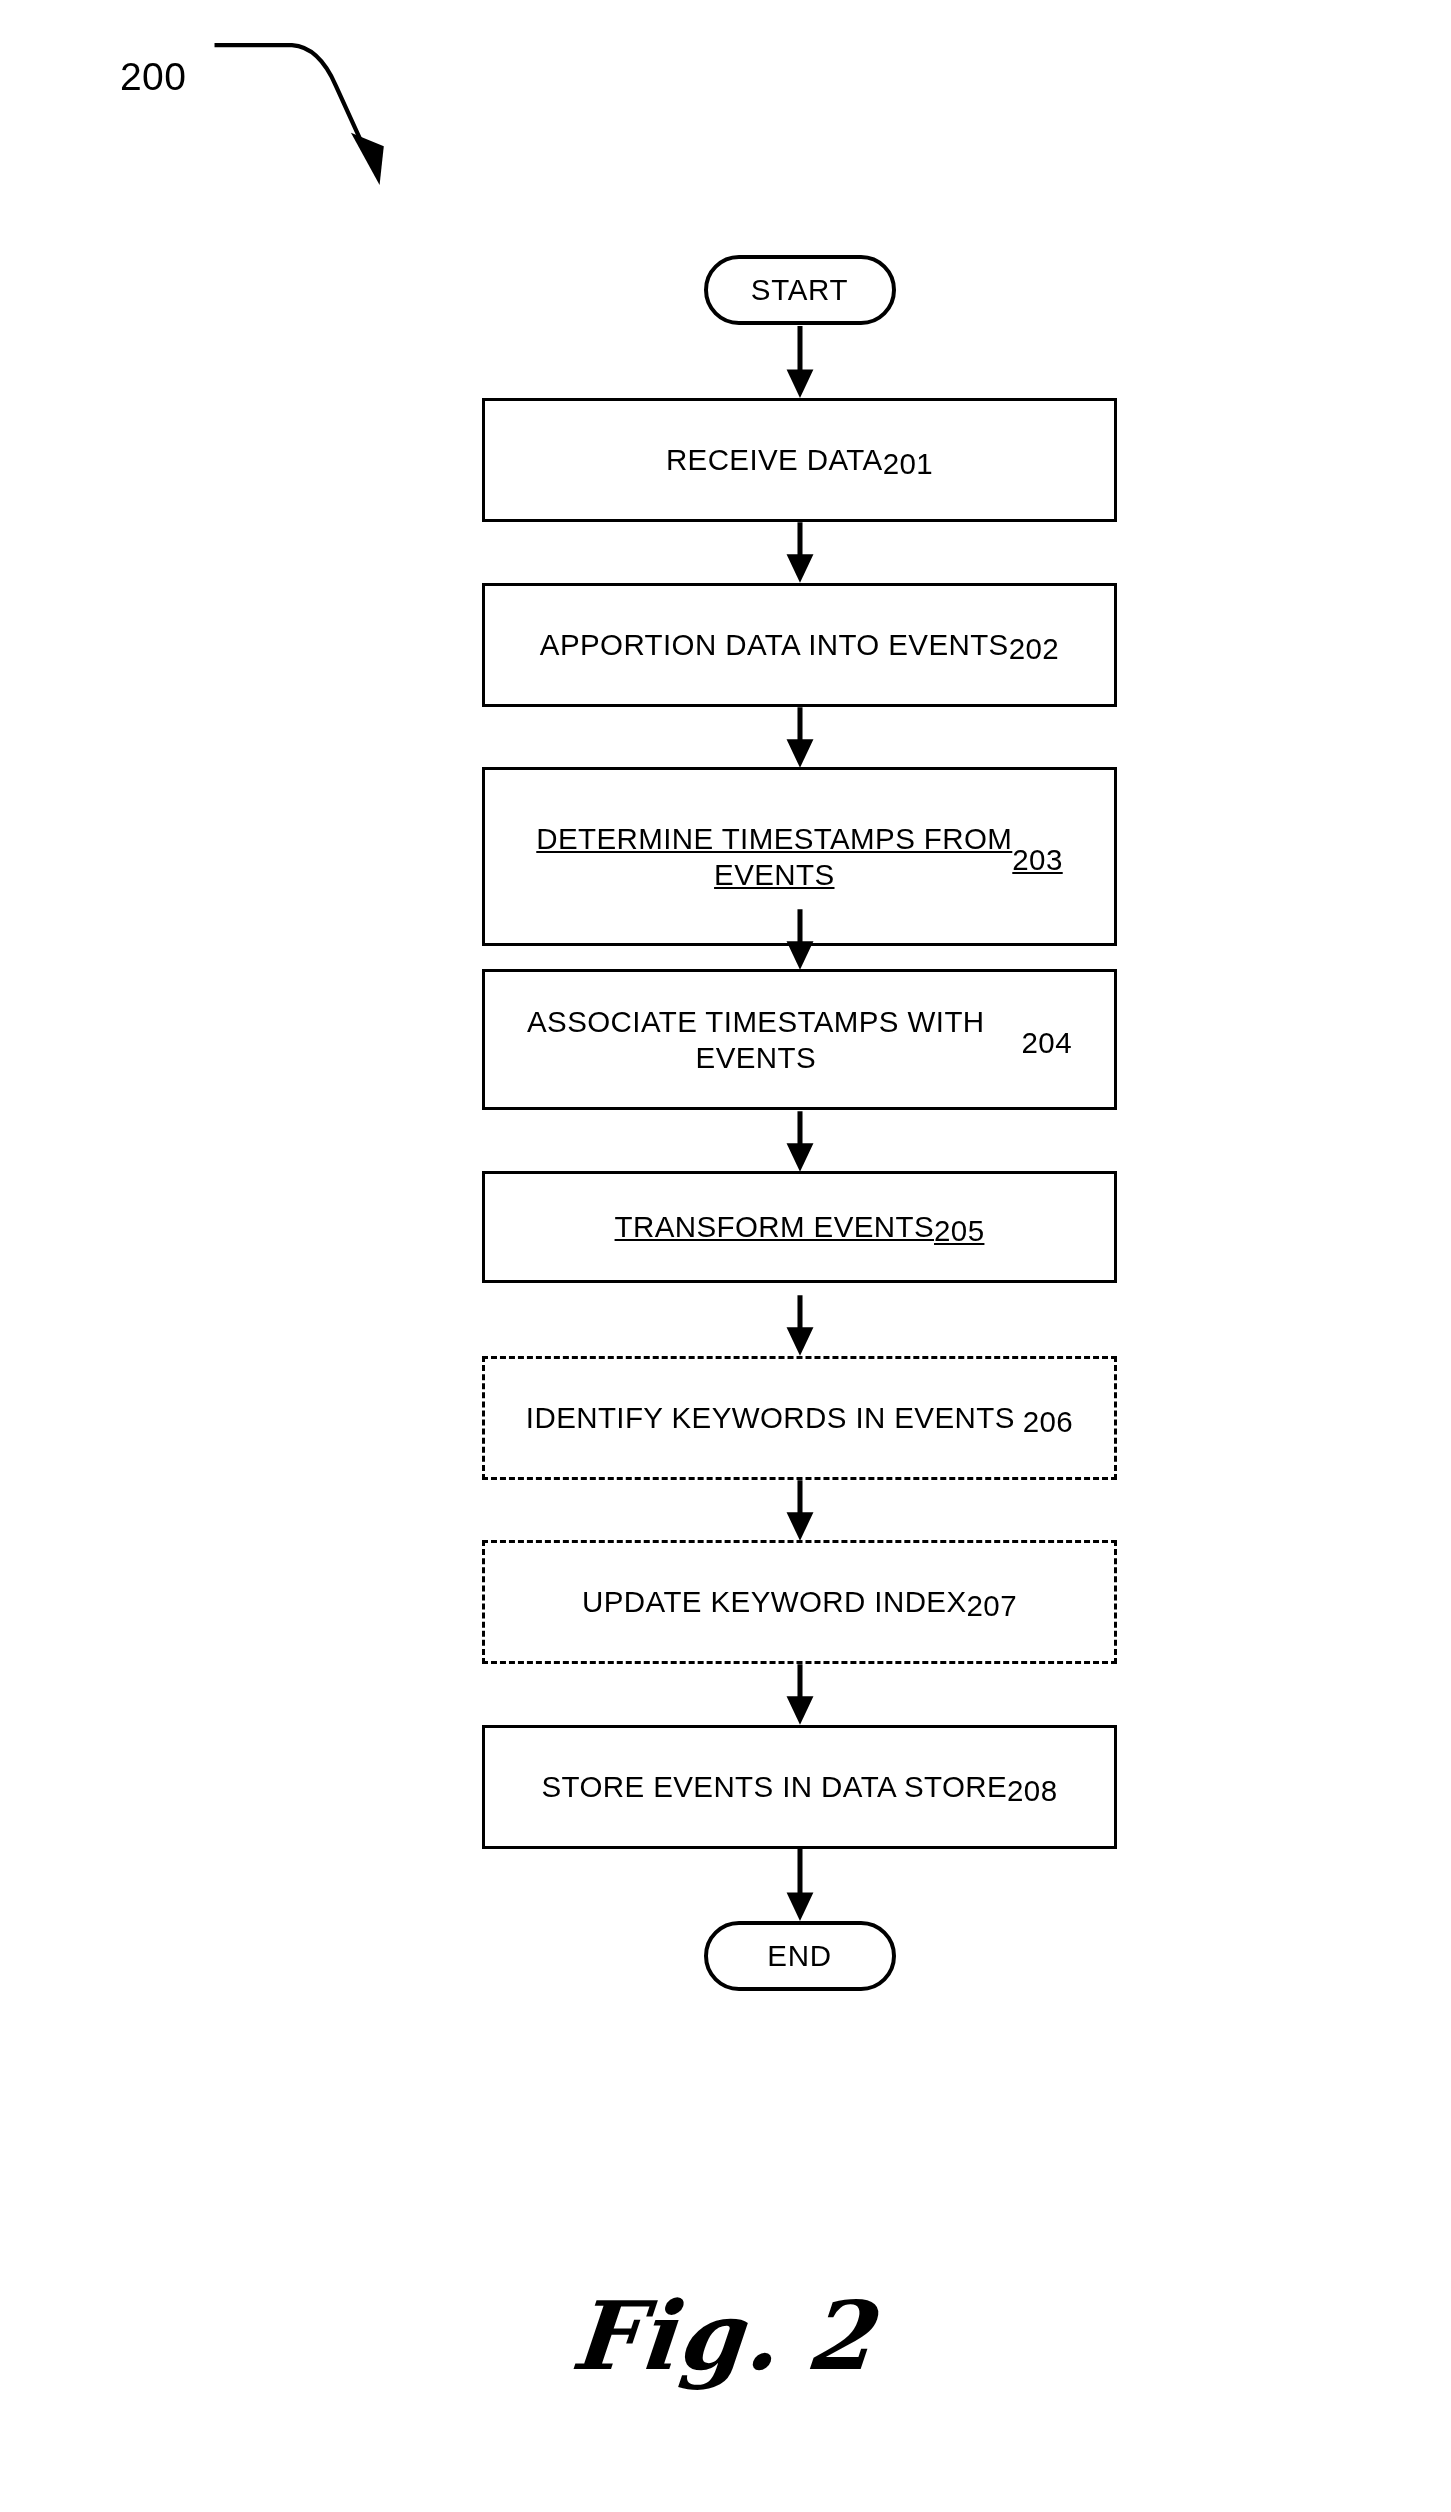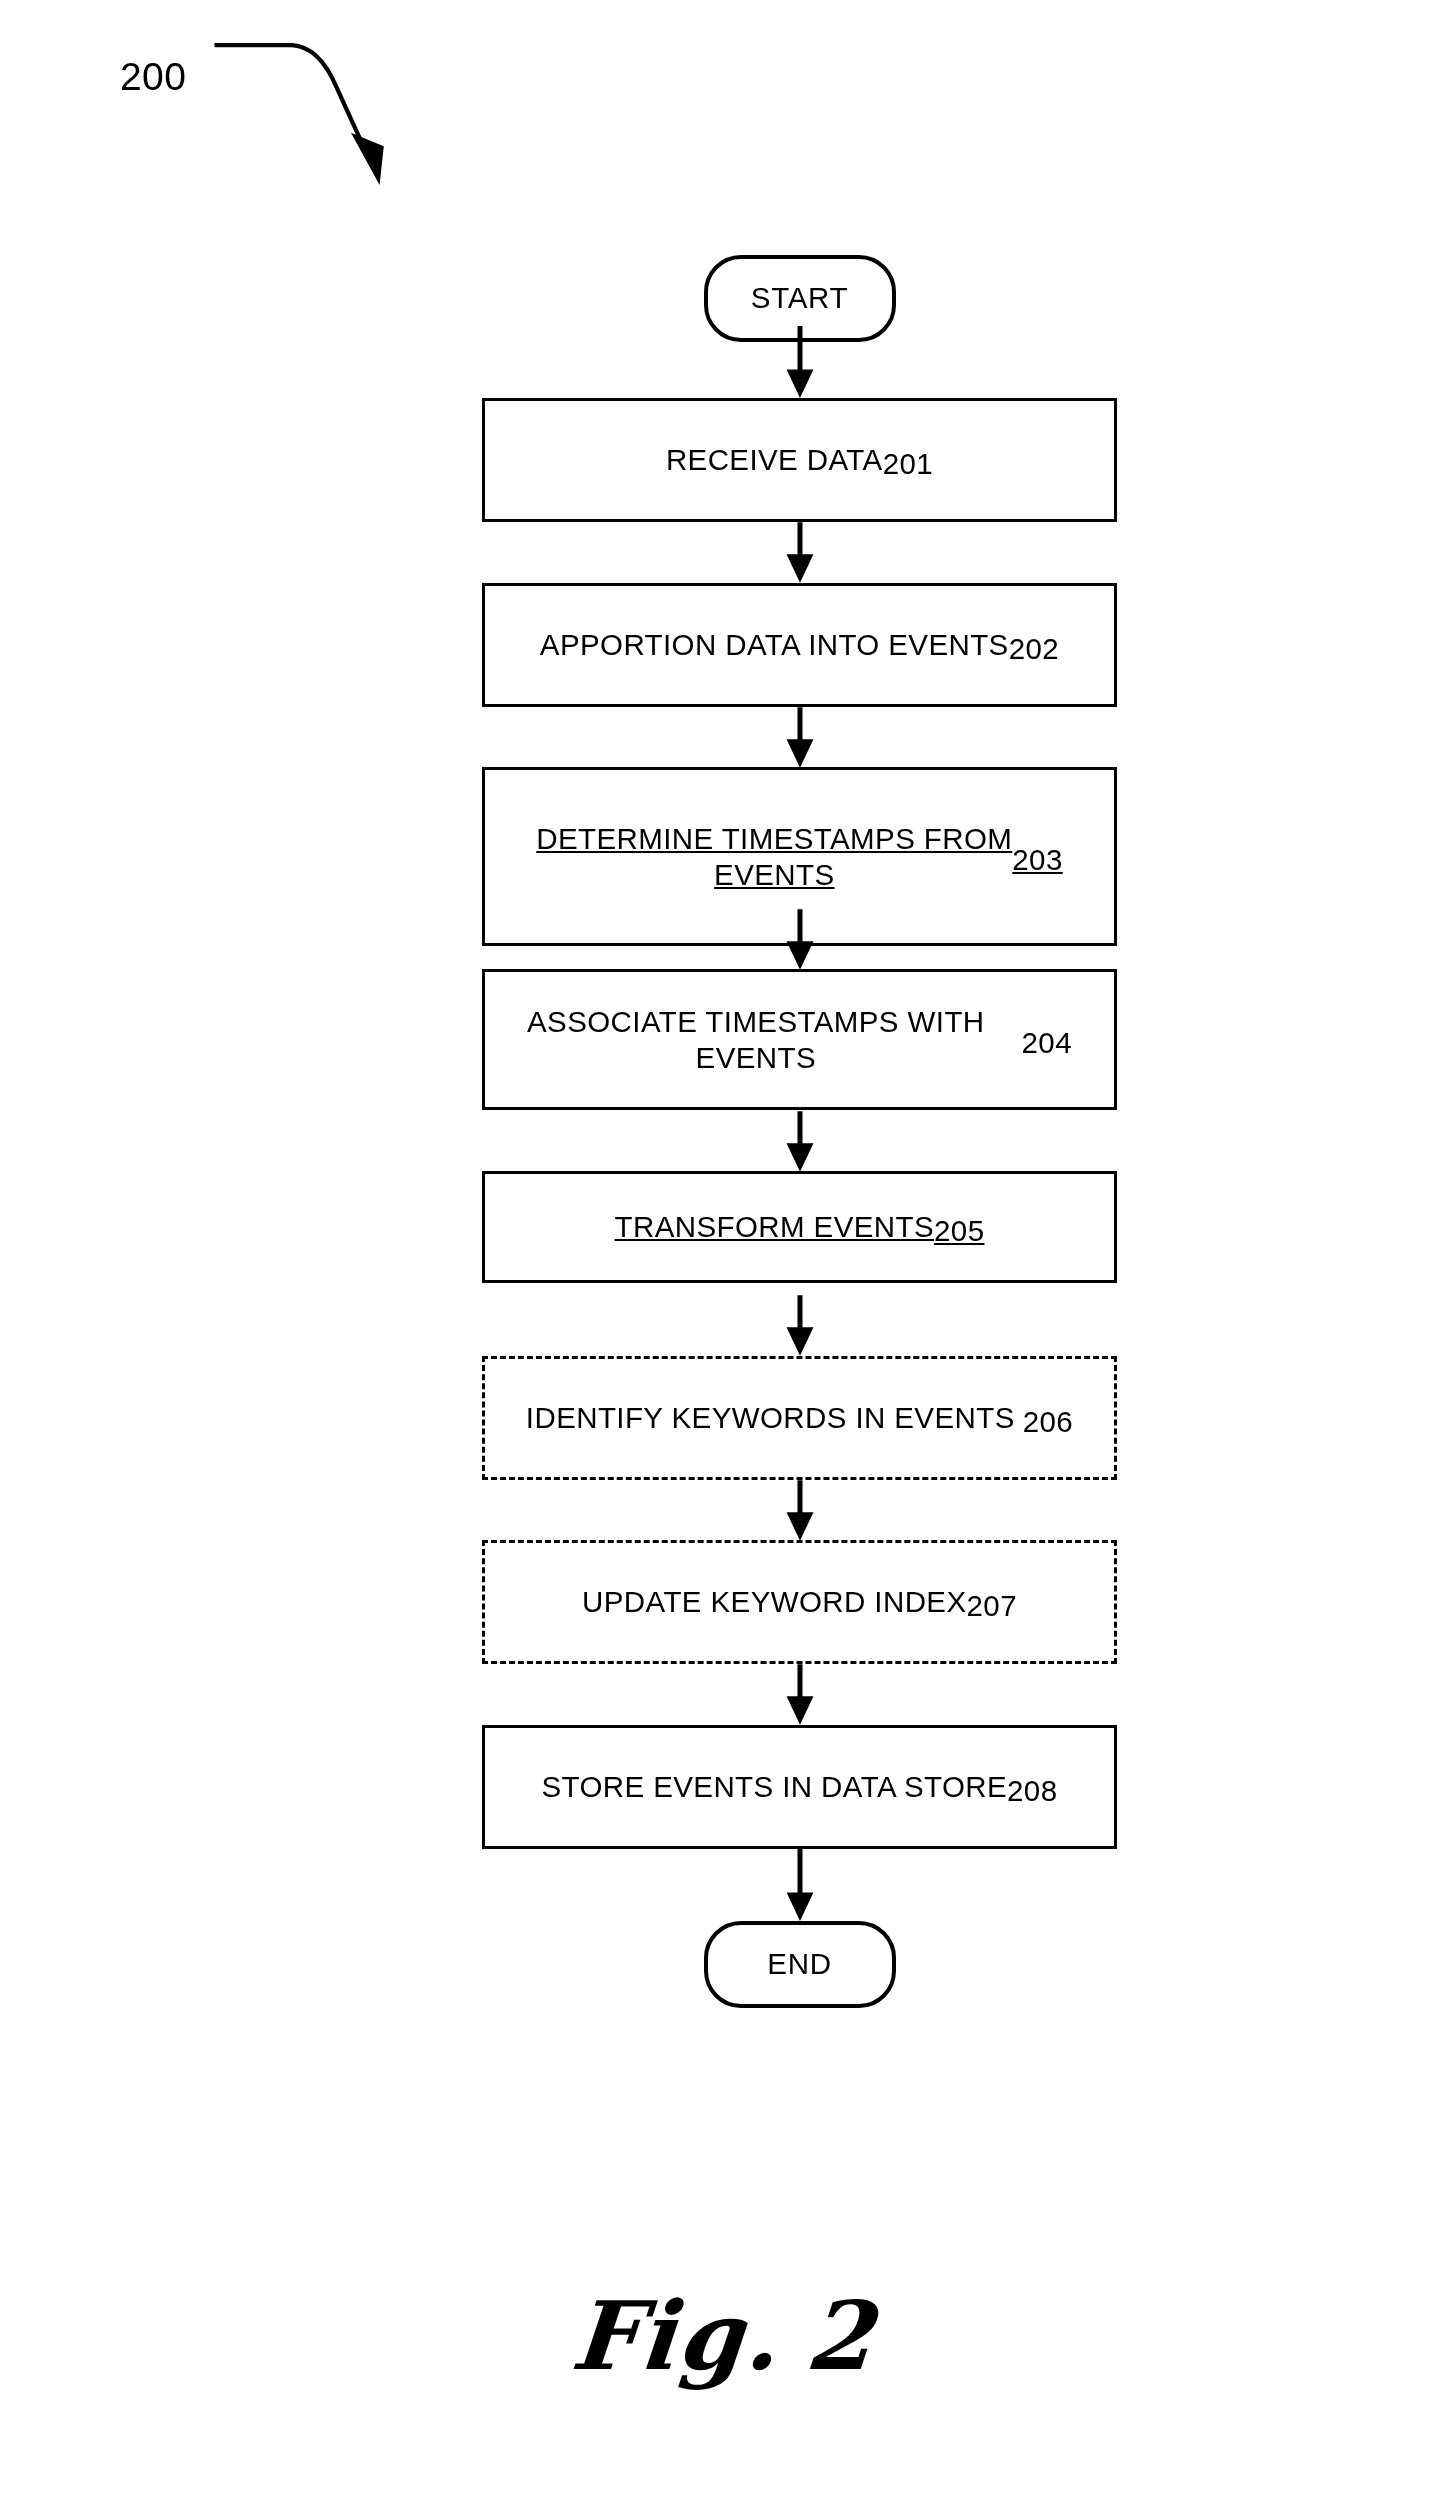--- a/index.html
+++ b/index.html
@@ -46,21 +46,21 @@
     top: 0;
     width: 635px;
   }
 
   
   .terminator {
     position: absolute;
     left: 50%;
     transform: translateX(-50%);
     width: 192px;
-    height: 87px;
+    height: 70px;
     border: 4.2px solid #000;
     border-radius: 37px;
     background: #fff;
     display: flex;
     align-items: center;
     justify-content: center;
     box-sizing: border-box;
   }
   .terminator .node-text {
     font-size: 29.5px;

